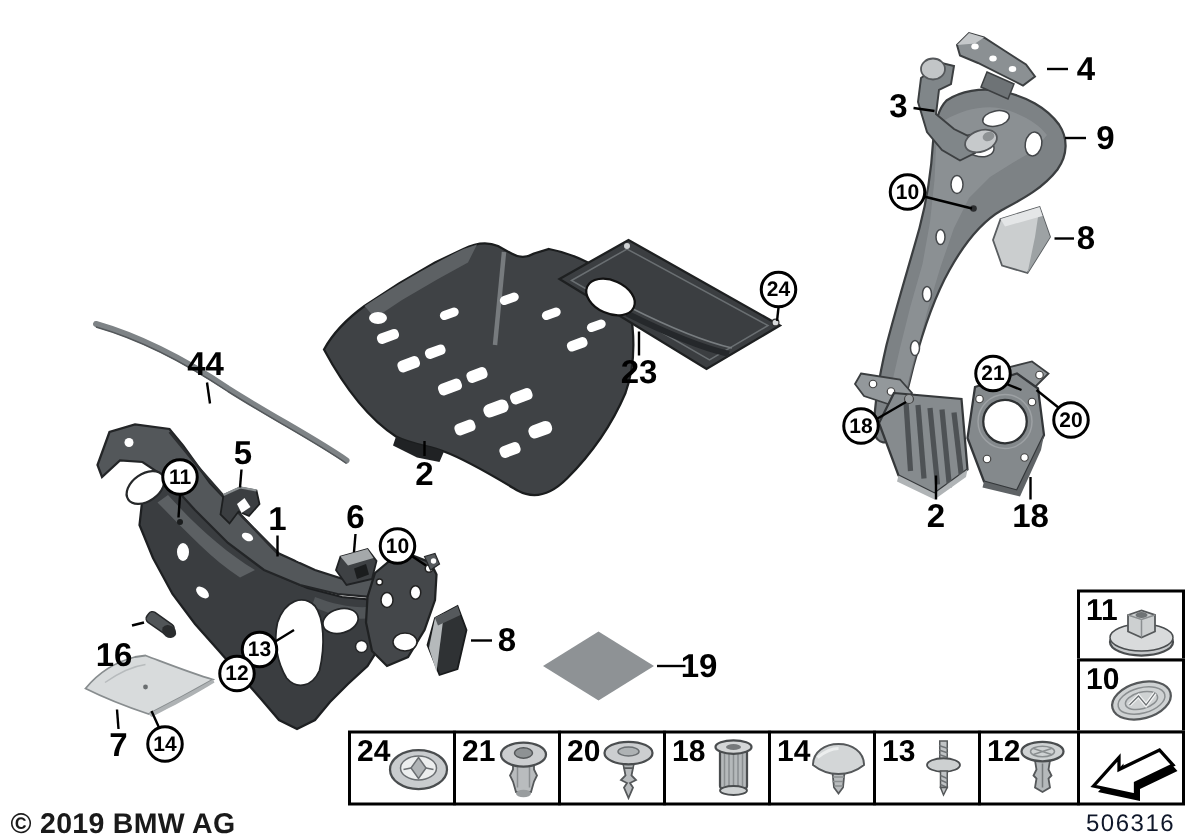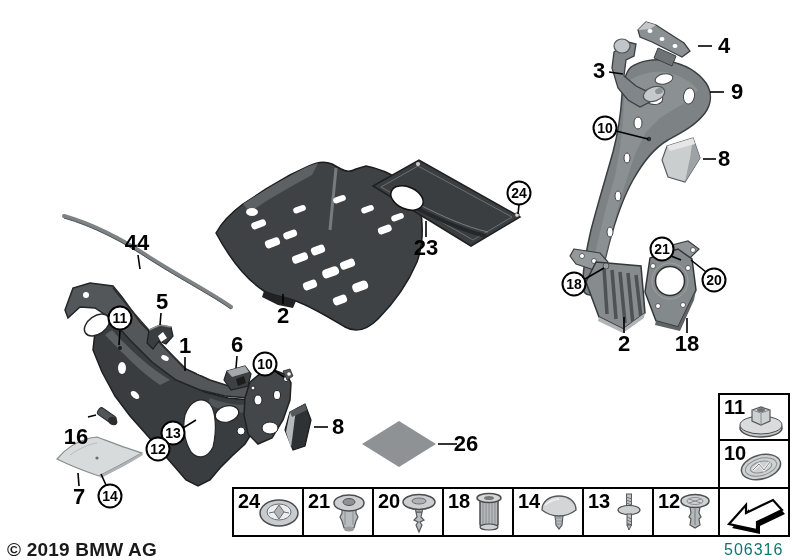--- a/index.html
+++ b/index.html
@@ -10,21 +10,21 @@
       color:#000;line-height:1;white-space:nowrap;}
   .co{position:absolute;width:25px;height:25px;box-sizing:border-box;border:2px solid #000;
       border-radius:50%;background:#fff;transform:translate(-50%,-50%);
       font-weight:bold;font-size:14px;line-height:21px;text-align:center;color:#000;}
   .cell{position:absolute;box-sizing:border-box;border:2px solid #000;background:#fff;}
   .cell .num{position:absolute;left:4px;top:2px;font-weight:bold;font-size:20px;color:#000;line-height:1;}
   .cell svg{position:absolute;right:1px;top:2px;}
   .cell.side svg{right:3px;top:2px;}
   #copyright{position:absolute;left:7px;top:539px;font-size:19px;font-weight:bold;
              color:#1a1a1a;letter-spacing:.2px;}
-  #docnum{position:absolute;left:724px;top:541px;font-size:16px;color:#0f766e;letter-spacing:1px;}
+  #docnum{position:absolute;left:724px;top:541px;font-size:16px;color:#0f172a;letter-spacing:1px;}
 </style>
 </head>
 <body>
 
 <div id="stage">
 
   <svg id="art" width="800" height="560" viewBox="0 0 800 560">
 
     <g>
       <path d="M64,216 C92,224 122,239 152,259 C182,278 211,293 231,307" fill="none" stroke="#7e8386" stroke-width="4" stroke-linecap="round"></path>
@@ -229,21 +229,21 @@
   <div class="pl" style="left:724px;top:46px">4</div>
   <div class="pl" style="left:737px;top:92px">9</div>
   <div class="pl" style="left:724px;top:159px">8</div>
   <div class="pl" style="left:624px;top:344px">2</div>
   <div class="pl" style="left:687px;top:344px">18</div>
   <div class="pl" style="left:162px;top:302px">5</div>
   <div class="pl" style="left:185px;top:346px">1</div>
   <div class="pl" style="left:237px;top:345px">6</div>
   <div class="pl" style="left:76px;top:437px">16</div>
   <div class="pl" style="left:338px;top:427px">8</div>
-  <div class="pl" style="left:466px;top:444px">26</div>
+  <div class="pl" style="left:466px;top:444px">19</div>
   <div class="pl" style="left:79px;top:497px">7</div>
 
   <div class="co" style="left:519px;top:193px">24</div>
   <div class="co" style="left:605px;top:128px">10</div>
   <div class="co" style="left:574px;top:284px">18</div>
   <div class="co" style="left:662px;top:249px">21</div>
   <div class="co" style="left:714px;top:280px">20</div>
   <div class="co" style="left:120px;top:318px">11</div>
   <div class="co" style="left:265px;top:364px">10</div>
   <div class="co" style="left:173px;top:433px">13</div>

